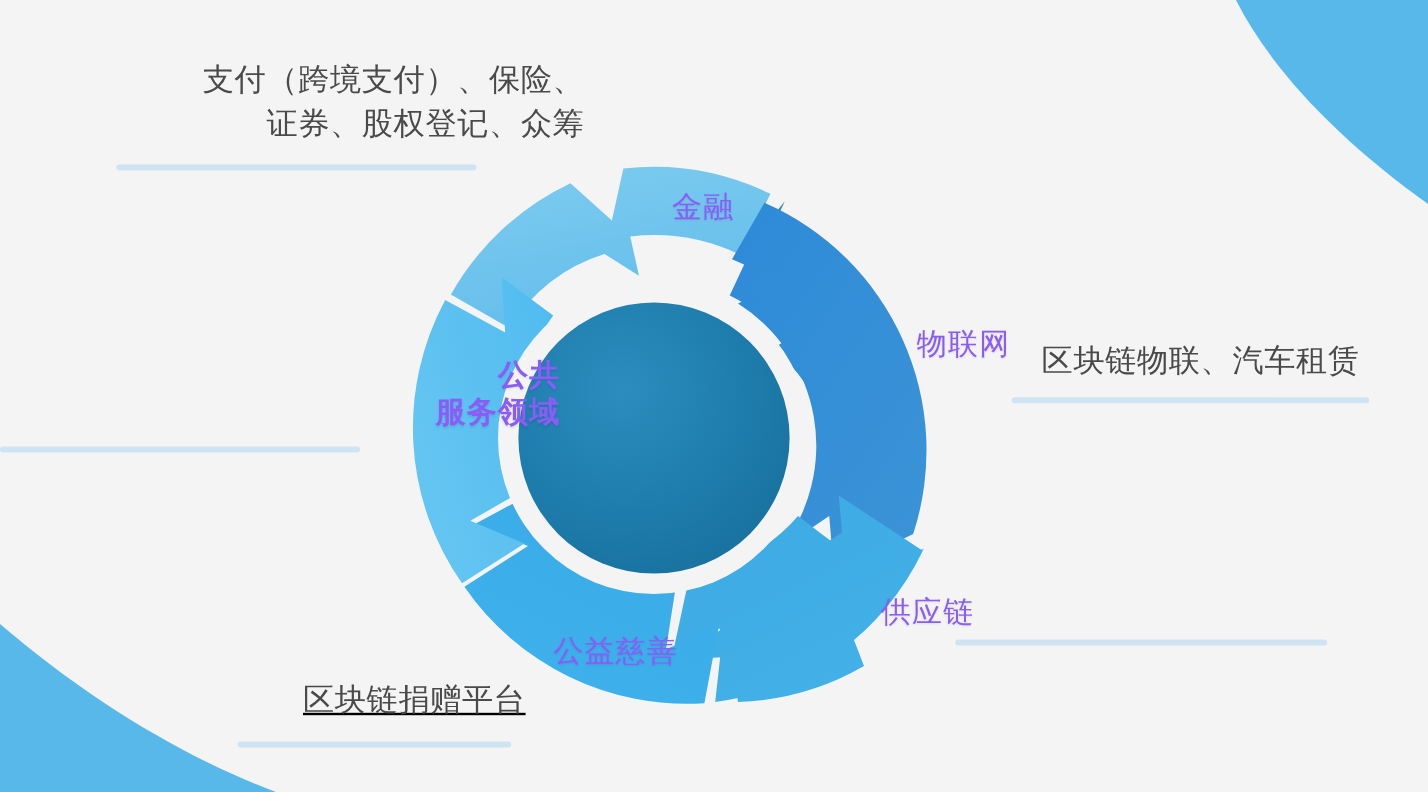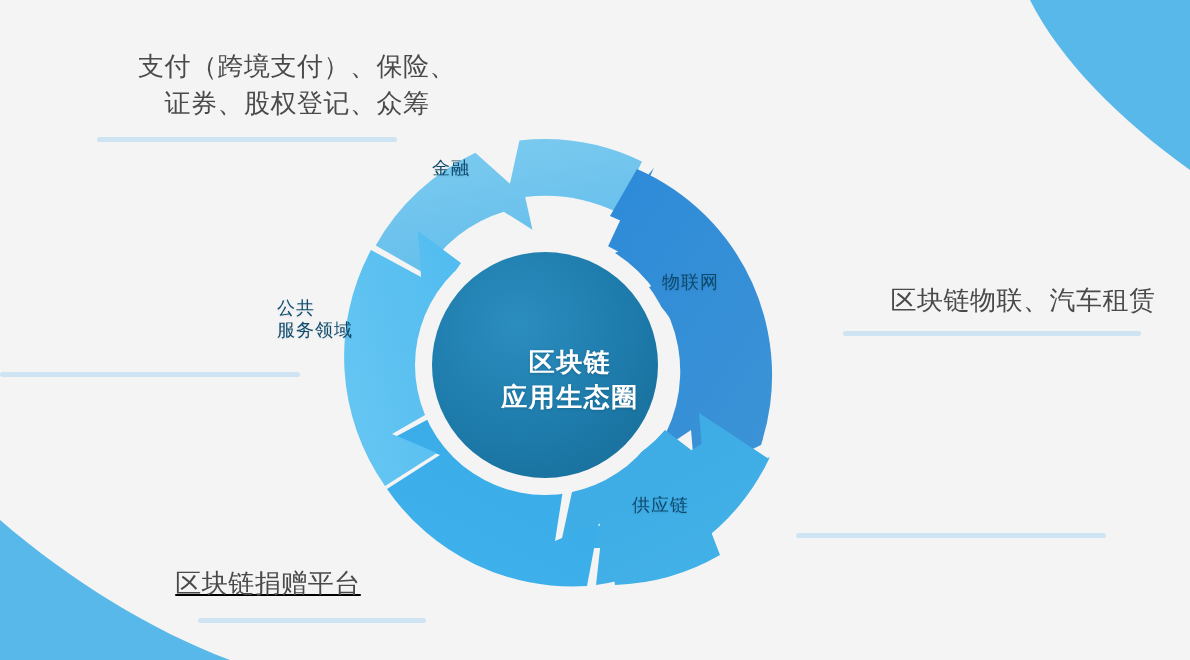--- a/index.html
+++ b/index.html
@@ -28,35 +28,35 @@
     left: 265px;
     top: 85px;
     width: 560px;
     height: 560px;
   }
   #ring-svg { display: block; }
 
   
   .seg-label {
     position: absolute;
-    color: #0c4a6e;
-    font-size: 18px;
+    color: #8b5cf6;
+    font-size: 25px;
     line-height: 1.22;
     font-weight: 400;
-    text-align: left;
+    text-align: right;
     white-space: pre-line;
     letter-spacing: 1px;
     text-shadow: 0 1px 2px rgba(0,0,0,0.10);
     pointer-events: none;
   }
   .seg-label.finance   { left: 432px; top: 158px; width: 180px; }
   .seg-label.iot       { left: 662px; top: 272px; width: 180px; }
   .seg-label.supply    { left: 632px; top: 495px; width: 180px; }
   .seg-label.charity   { left: 375px; top: 528px; width: 190px; }
-  .seg-label.pubserv   { left: 277px; top: 298px; width: 190px; }
+  .seg-label.pubserv   { left: 277px; top: 298px; width: 190px; font-weight: bold; }
 
   
   #hub-text {
     position: absolute;
     left: 470px;
     top: 345px;
     width: 200px;
     text-align: center;
     color: #ffffff;
     font-size: 26px;
@@ -78,22 +78,22 @@
     line-height: 1.42;
     white-space: pre-line;
     letter-spacing: 0.5px;
   }
   .callout .cline {
     height: 5px;
     border-radius: 3px;
     background: #cfe4f2;
     margin-top: 10px;
   }
-  .callout.right .ctext { text-align: center; }
-  .callout.left  .ctext { text-align: center; }
+  .callout.right .ctext { text-align: left; }
+  .callout.left  .ctext { text-align: right; }
 
   #callout-finance { left: 107px; top: 48px;  width: 380px; }
   #callout-finance .cline { width: 300px; margin-left: -10px; margin-top: 15px; }
 
   #callout-public  { left: 78px;  top: 360px; width: 330px; }
   #callout-public .cline  { width: 300px; margin-left: -78px; margin-top: 12px; }
 
   #callout-charity { left: 98px;  top: 565px; width: 340px; text-decoration: underline; }
   #callout-charity .cline { width: 228px; margin-left: 100px; margin-top: 16px; }
 
@@ -223,26 +223,25 @@
                A 140 140 0 0 0 181.00 318.00
                L 127.00 349.00
                L 172.00 368.00 Z"></path>
 
       <circle cx="280" cy="280" r="130" fill="#f4f4f4"></circle>
 
       <circle cx="280" cy="280" r="113" fill="url(#gHub)"></circle>
     </svg>
   </div>
 
-  <div id="hub-text">区块链
-应用生态圈</div>
 
   <div class="seg-label finance">金融</div>
   <div class="seg-label supply">供应链</div>
   <div class="seg-label iot">物联网</div>
+  <div class="seg-label charity">公益慈善</div>
   <div class="seg-label pubserv">公共
 服务领域</div>
 
   <div class="callout left" id="callout-finance">
     <div class="ctext">支付（跨境支付）、保险、
 证券、股权登记、众筹</div>
     <div class="cline"></div>
   </div>
 
   <div class="callout left" id="callout-public">

